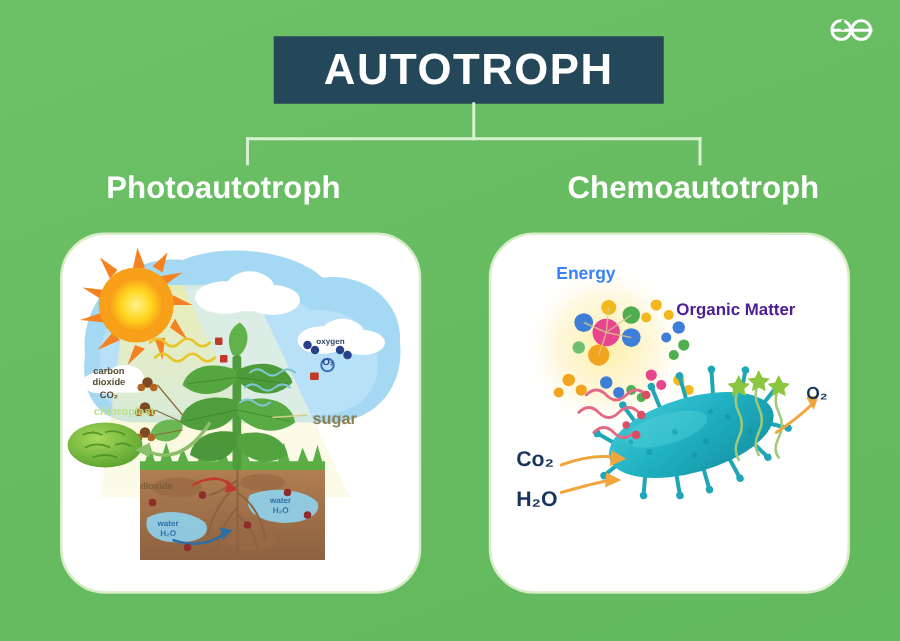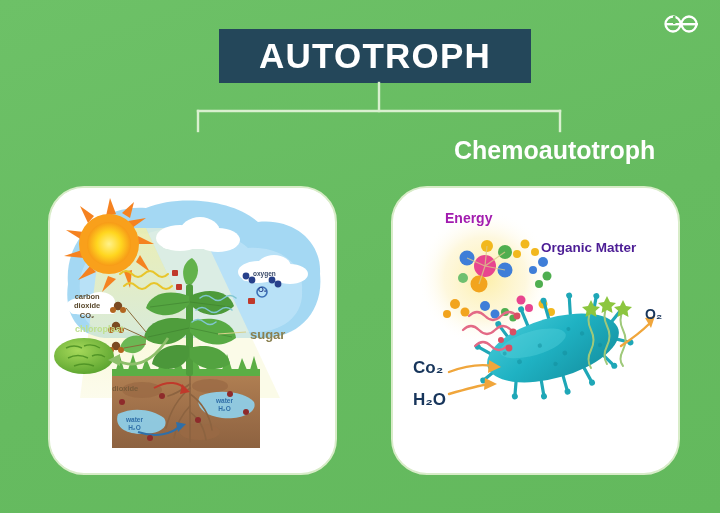--- a/index.html
+++ b/index.html
@@ -71,20 +71,21 @@
 
   <svg class="connector" viewBox="0 0 720 513">
     <g stroke="#d9f0cf" stroke-width="2.4" fill="none" stroke-linecap="square">
       <path d="M379,83 L379,111"></path>
       <path d="M198,111 L560,111"></path>
       <path d="M198,111 L198,131"></path>
       <path d="M560,111 L560,131"></path>
     </g>
   </svg>
 
+  <div class="sub left">Photoautotroph</div>
   <div class="sub right">Chemoautotroph</div>
 
   <div class="panel left">
     <div class="inner">
       <svg width="281" height="281" viewBox="0 0 281 281">
         <defs>
           <linearGradient id="skyG" x1="0" y1="0" x2="0" y2="1">
             <stop offset="0%" stop-color="#cdeaf8"></stop>
             <stop offset="100%" stop-color="#eaf7fc"></stop>
           </linearGradient>
@@ -473,21 +474,21 @@
         </g>
         <path d="M96,172 L108,179 L95,185 Z" fill="#f0a63c"></path>
         <path d="M92,190 L104,196 L91,202 Z" fill="#f0a63c"></path>
 
         <g fill="none" stroke="#f0a63c" stroke-width="2.4" stroke-linecap="round">
           <path d="M228,158 C240,150 250,142 256,136"></path>
         </g>
         <path d="M252,130 L262,128 L258,140 Z" fill="#f0a63c"></path>
       </svg>
 
-      <div class="tinylabel" style="left:52px;top:22px;font-size:14px;color:#a21caf;font-weight:bold;">Energy</div>
+      <div class="tinylabel" style="left:52px;top:22px;font-size:14px;color:#3b82f6;font-weight:bold;">Energy</div>
 
       <div class="tinylabel" style="left:148px;top:52px;font-size:13.5px;color:#4c1d95;font-weight:bold;">Organic Matter</div>
 
       <div class="tinylabel" style="left:20px;top:170px;font-size:17px;color:#17355b;font-weight:bold;">Co₂</div>
 
       <div class="tinylabel" style="left:20px;top:202px;font-size:17px;color:#17355b;font-weight:bold;">H₂O</div>
 
       <div class="tinylabel" style="left:252px;top:118px;font-size:14px;color:#17355b;font-weight:bold;">O₂</div>
     </div>
   </div>

